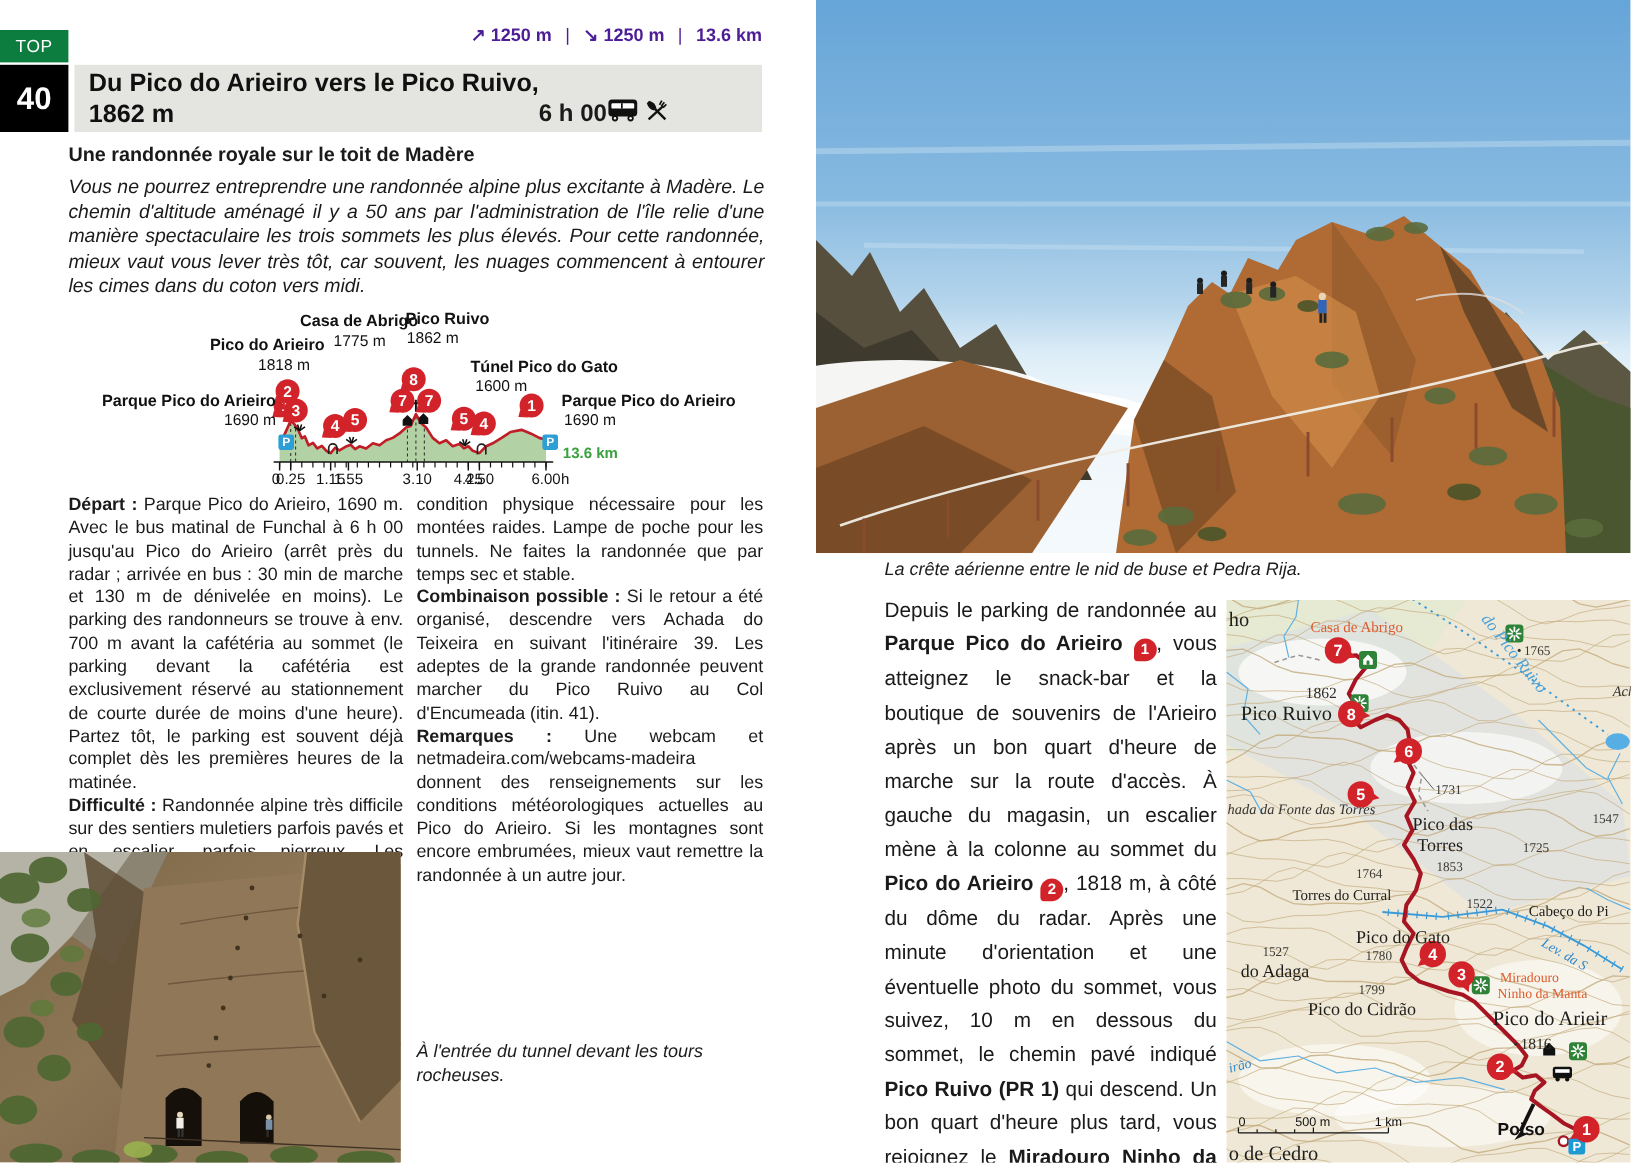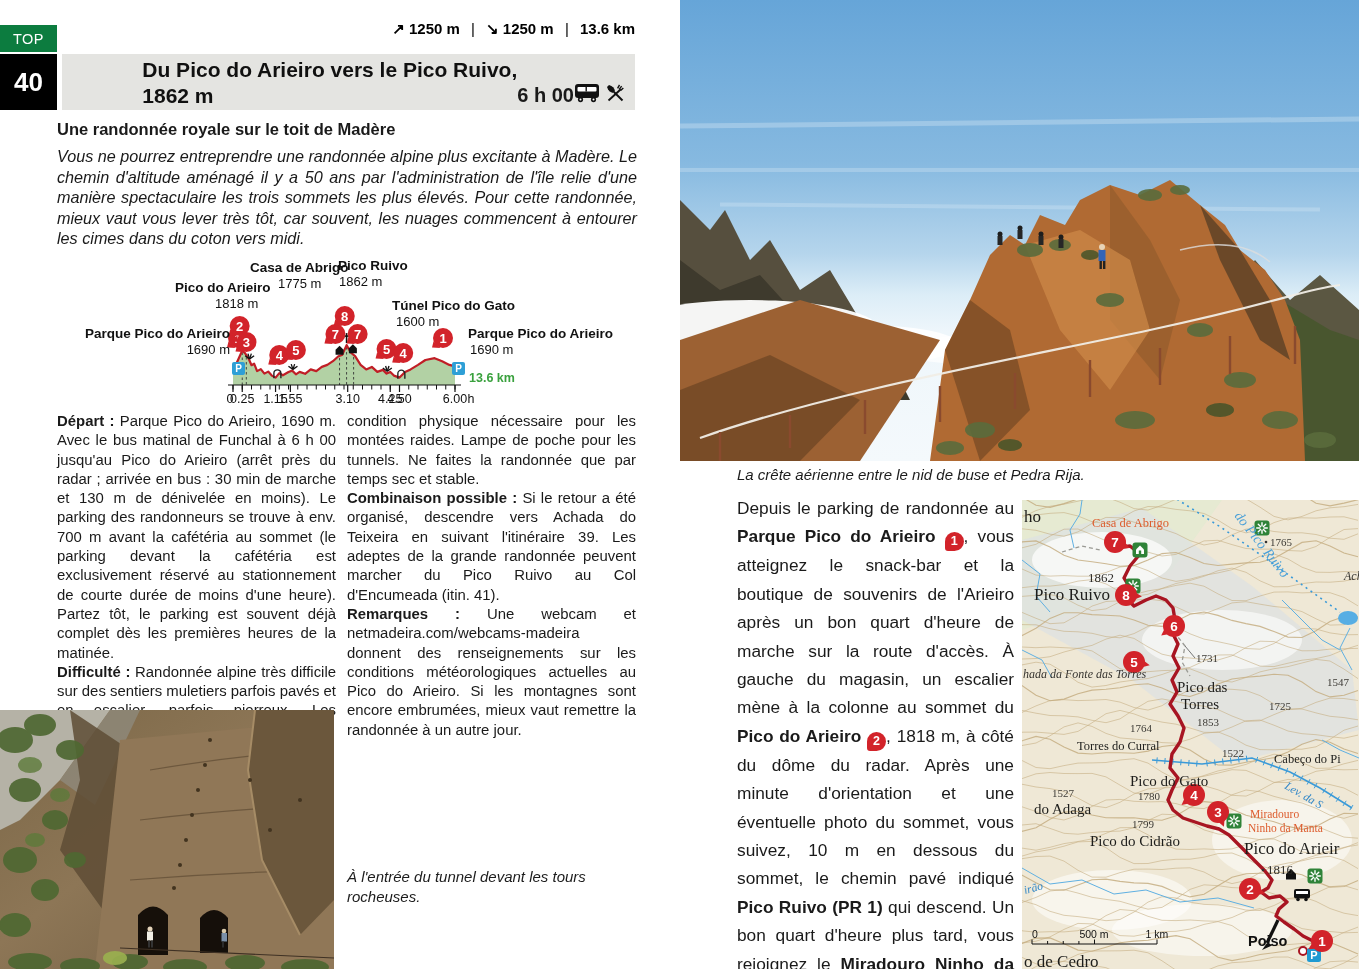--- a/index.html
+++ b/index.html
@@ -1,27 +1,27 @@
 <!DOCTYPE html>
 <html><head>
 <meta charset="utf-8">
 <style>
   html,body{margin:0;padding:0}
   body{width:1359px;height:969px;position:relative;background:#fff;color:#1a1a1a;
        font-family:"Liberation Sans",sans-serif;overflow:hidden}
   .abs{position:absolute}
   
-  .stats{left:57px;top:20px;width:578px;text-align:right;font-size:15px;font-weight:700;color:#000000}
+  .stats{left:57px;top:20px;width:578px;text-align:right;font-size:15px;font-weight:700;color:#4c1d95}
   .stats .sep{padding:0 7px;font-weight:400}
   .top-badge{left:0;top:25px;width:57px;height:27px;background:#0c7c3f;color:#fff;
              font-weight:400;font-size:14.5px;display:flex;align-items:center;justify-content:center;letter-spacing:.5px}
   .num-box{left:0;top:54px;width:57px;height:56px;background:#000;color:#fff;font-size:26px;font-weight:700;
            display:flex;align-items:center;justify-content:center}
   .title-bar{left:62px;top:54px;width:573px;height:56px;background:#e4e4e1;display:flex;
-             justify-content:flex-end;padding:3px 10px 3px 12px;box-sizing:border-box}
+             justify-content:flex-start;padding:3px 10px 3px 12px;box-sizing:border-box}
   .title{font-size:21px;font-weight:700;line-height:26px;color:#101010}
   .tb-right{display:flex;flex-direction:row;align-items:flex-end;justify-content:space-between}
   .duration{font-size:20px;font-weight:700}
   .hdr-icons{display:flex;gap:5px;align-items:center}
   
   .intro-heading{left:57px;top:120px;width:578px;font-size:16.5px;font-weight:700}
   .intro-text{left:57px;top:146px;width:580px;font-style:italic;font-size:16.2px;line-height:20.6px;text-align:justify}
   
   .profile{left:80px;top:258px;width:560px;height:150px}
   .p-lab{font:700 13.5px "Liberation Sans",sans-serif;fill:#111}

